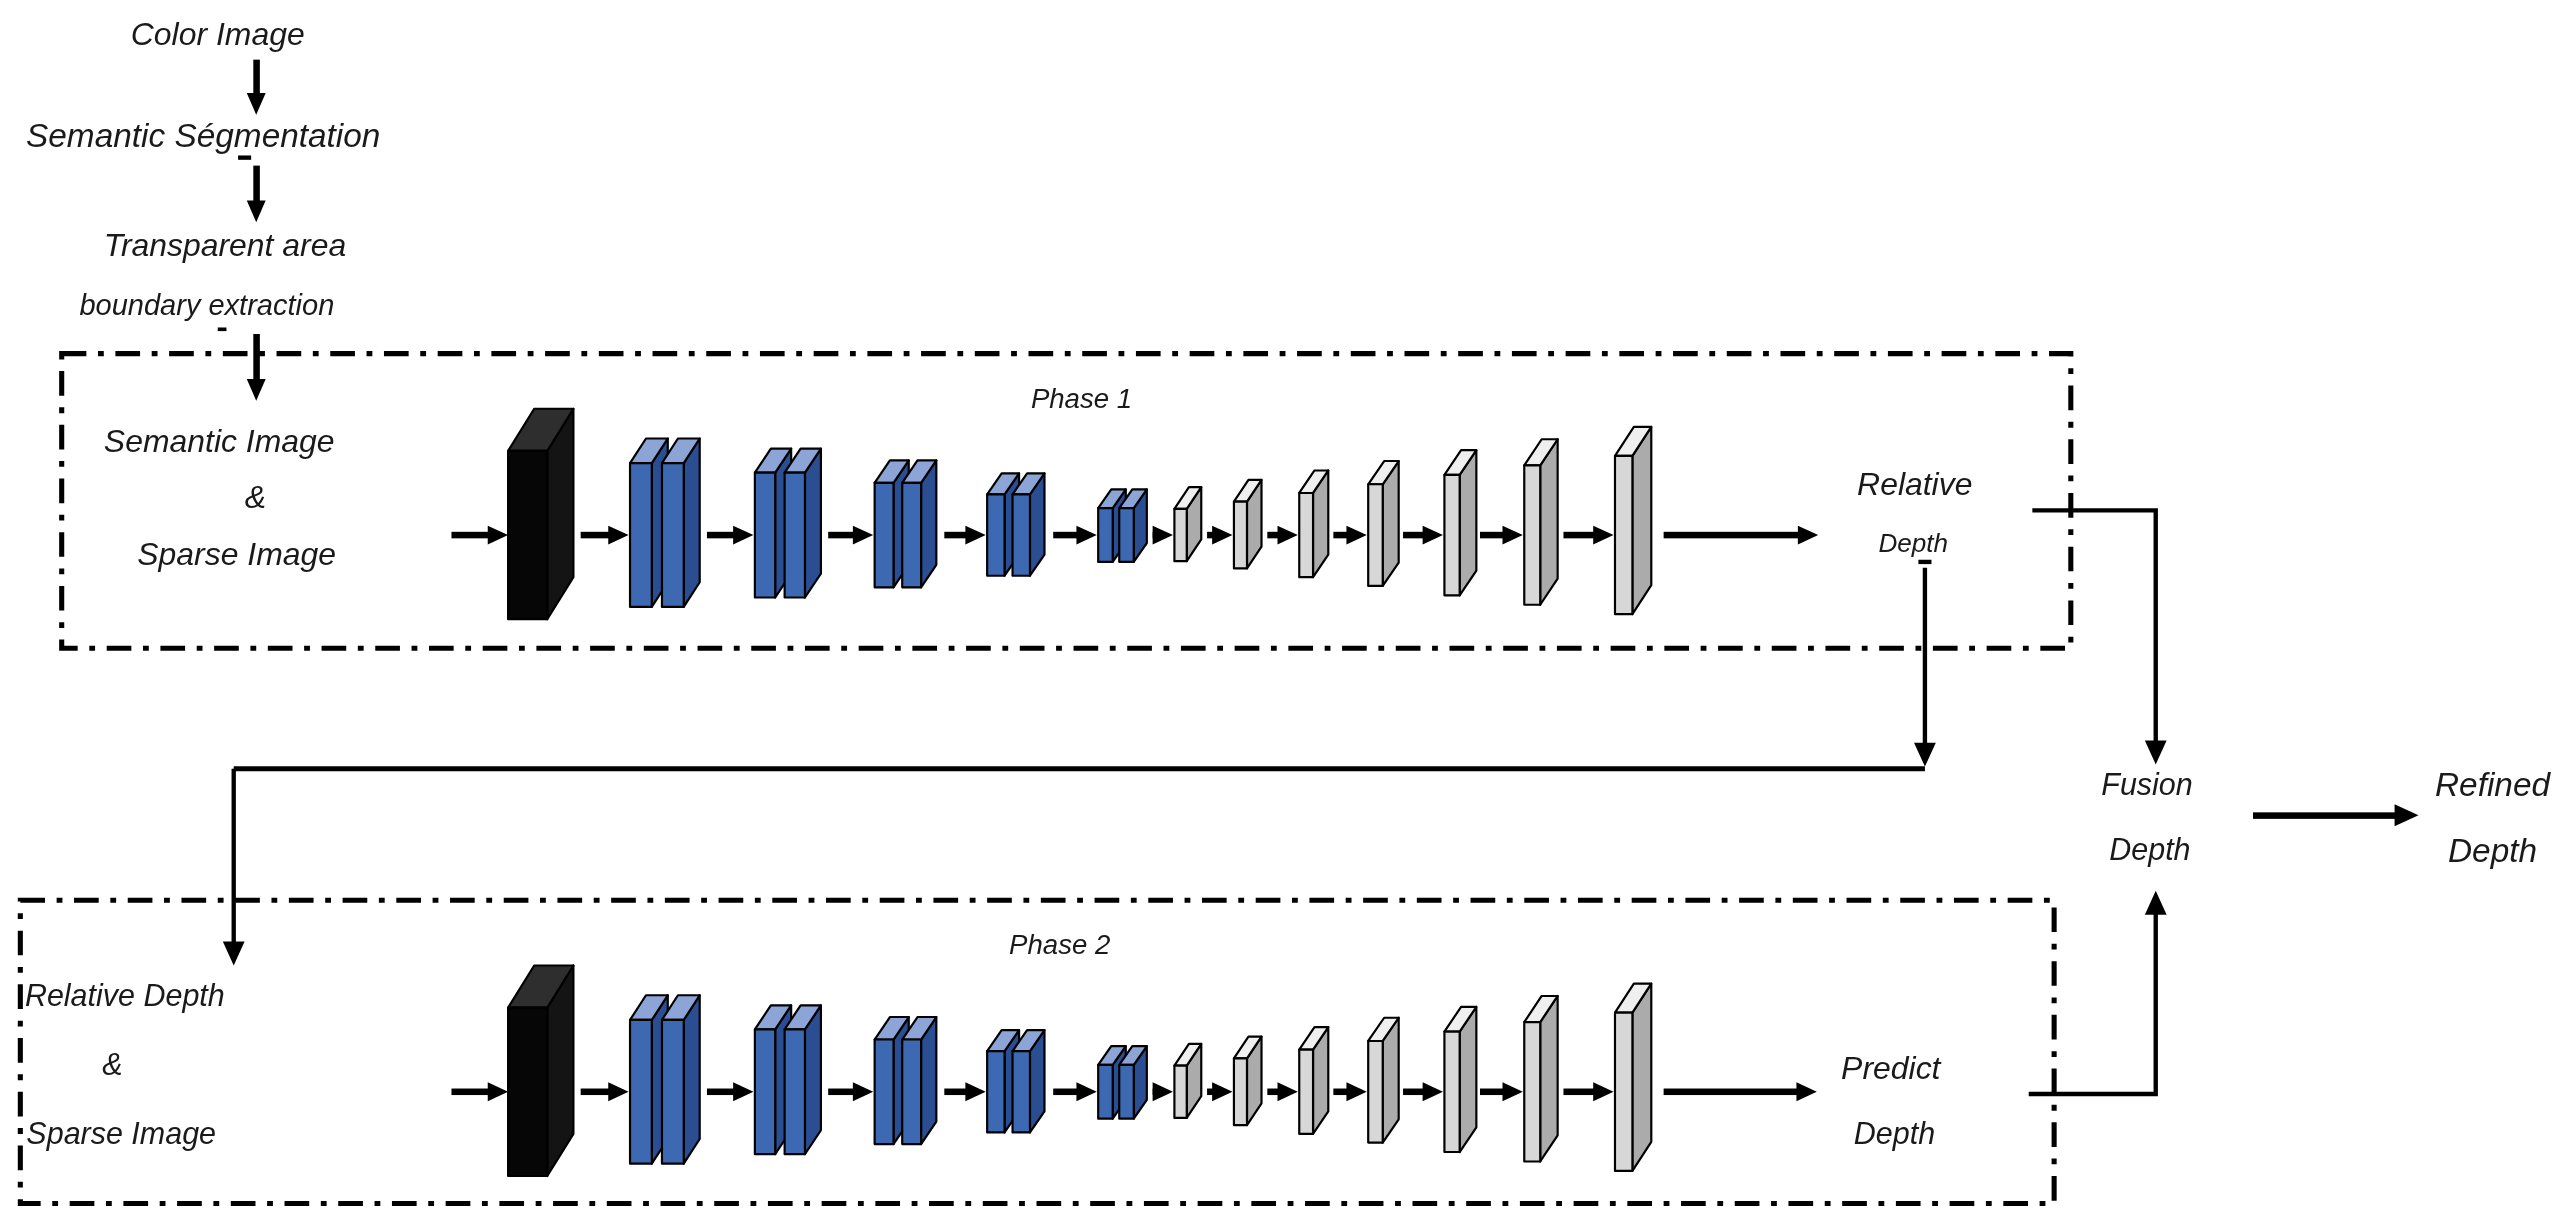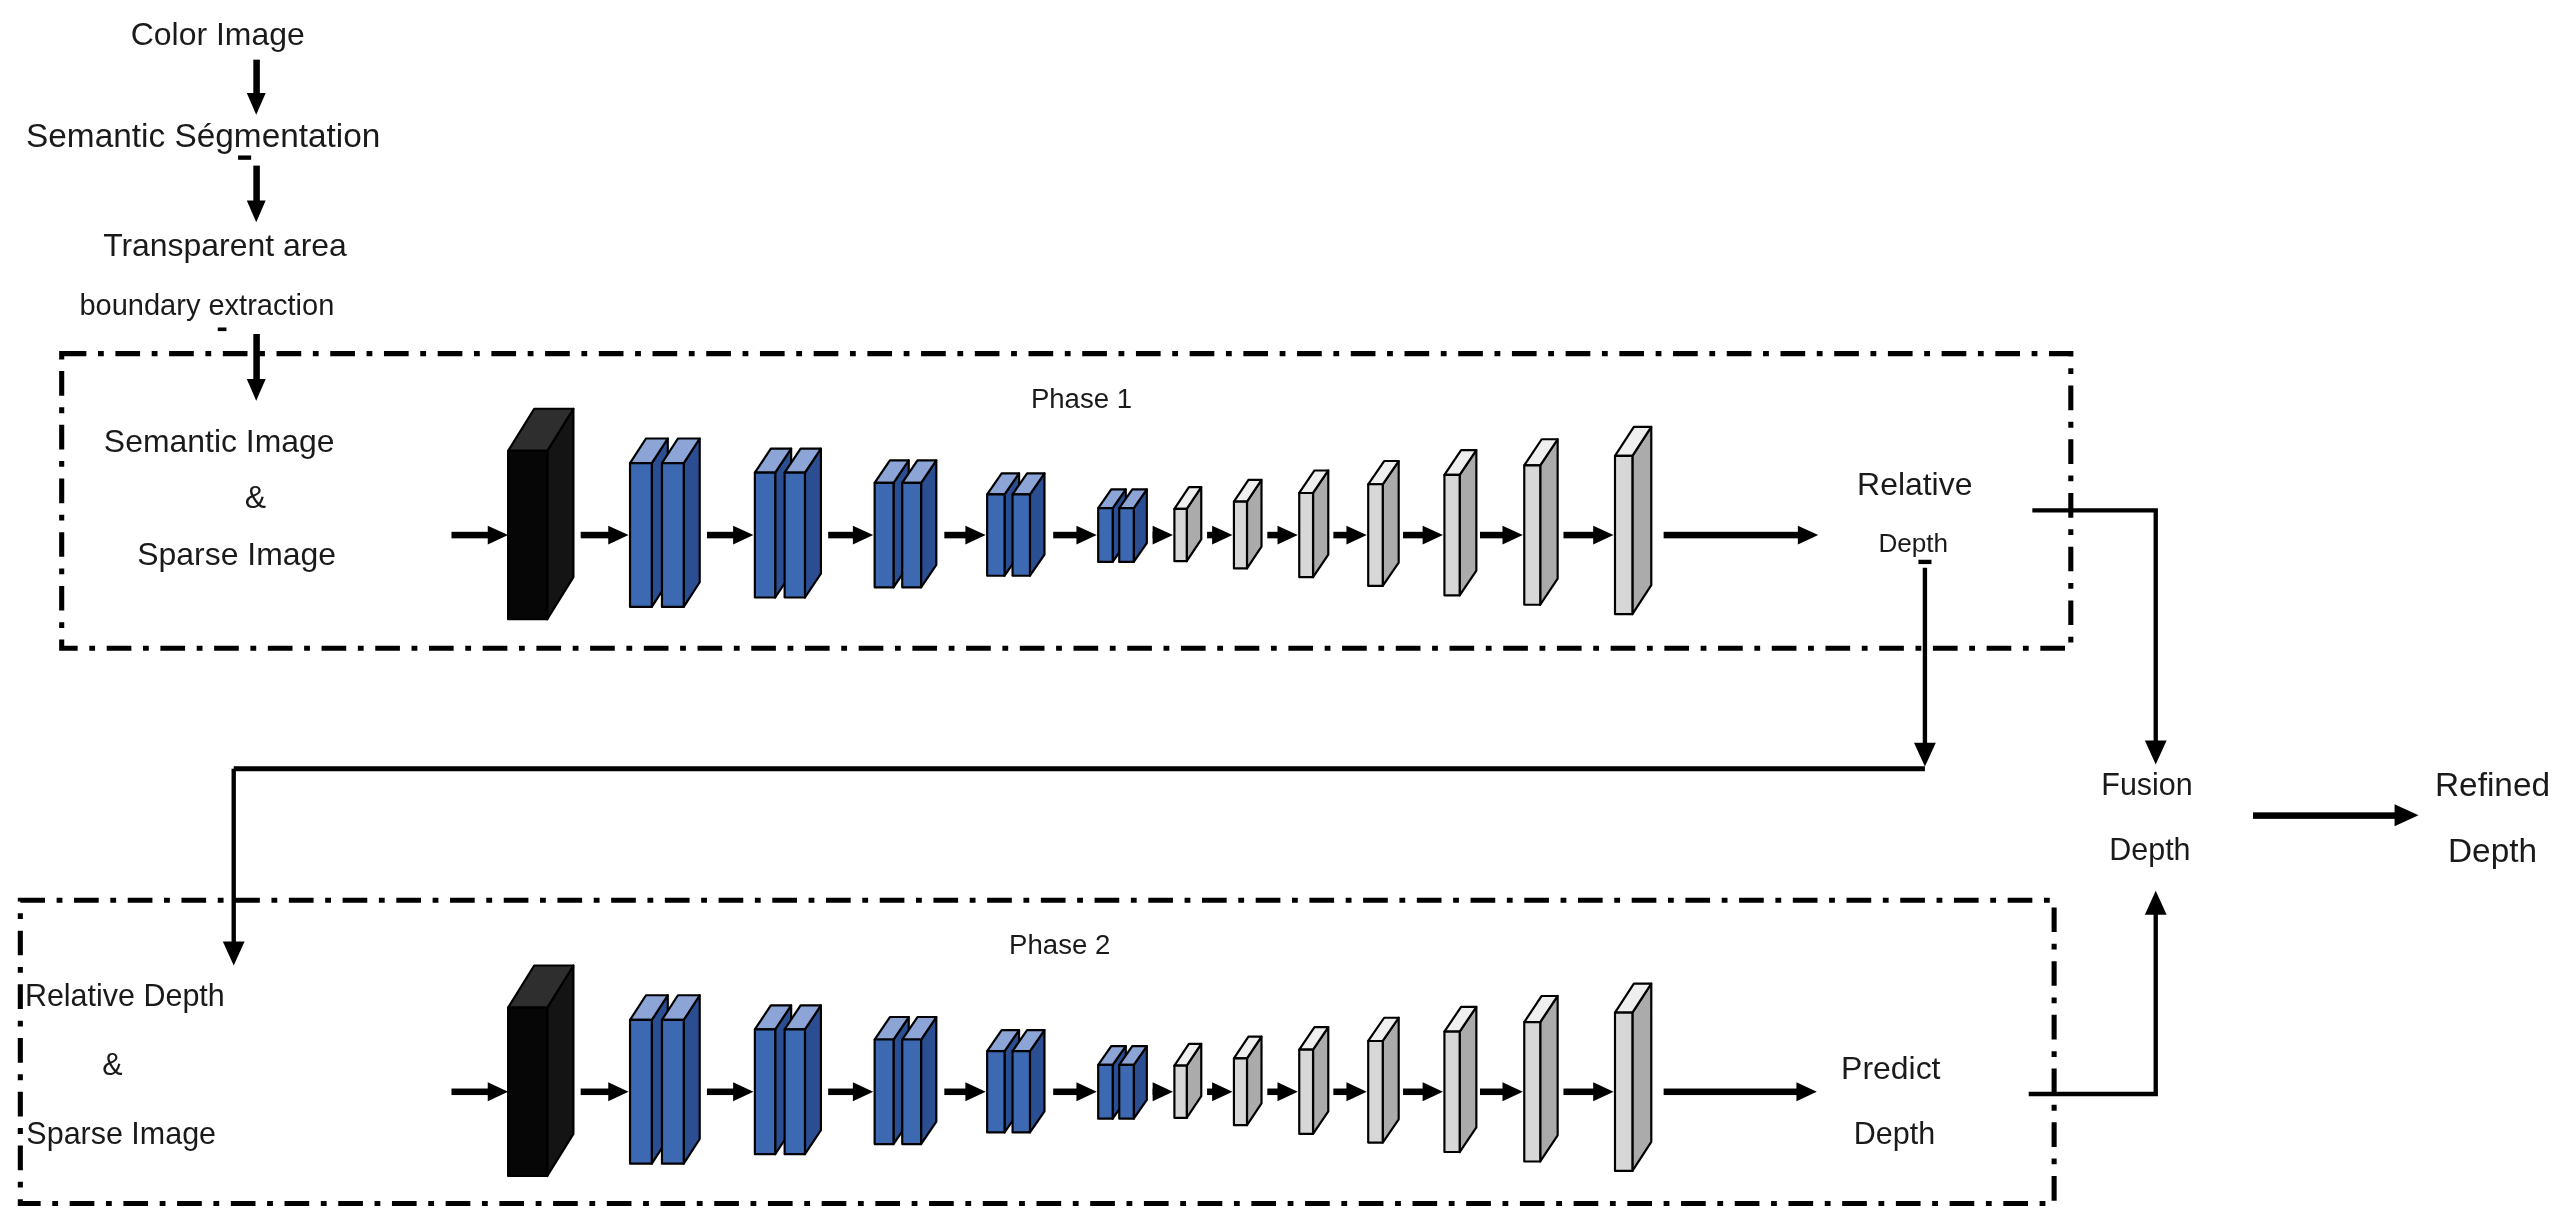--- a/index.html
+++ b/index.html
@@ -1,17 +1,17 @@
 <!DOCTYPE html>
 <html style="font-size:11.6px"><head>
 <meta charset="utf-8">
 <style>
   html,body{margin:0;padding:0;background:#ffffff;}
   body{font-family:"Liberation Sans", sans-serif;}
-  #stage{position:relative;width:2576px;height:1232px;background:#ffffff;overflow:hidden;}
+  #stage{position:relative;width:2576px;height:1232px;background:#ffffff;overflow:hidden;font-style:italic;}
   svg{position:absolute;left:0;top:0;}
   text{fill:#1a1a1a;}
   .t44{font-size:44px;}
   .t46{font-size:46px;}
   .t42{font-size:42px;}
   .t40{font-size:40px;}
   .t38{font-size:38px;}
   .t36{font-size:36px;}
   .mid{text-anchor:middle;}
   .wire{stroke:#000;fill:none;}

